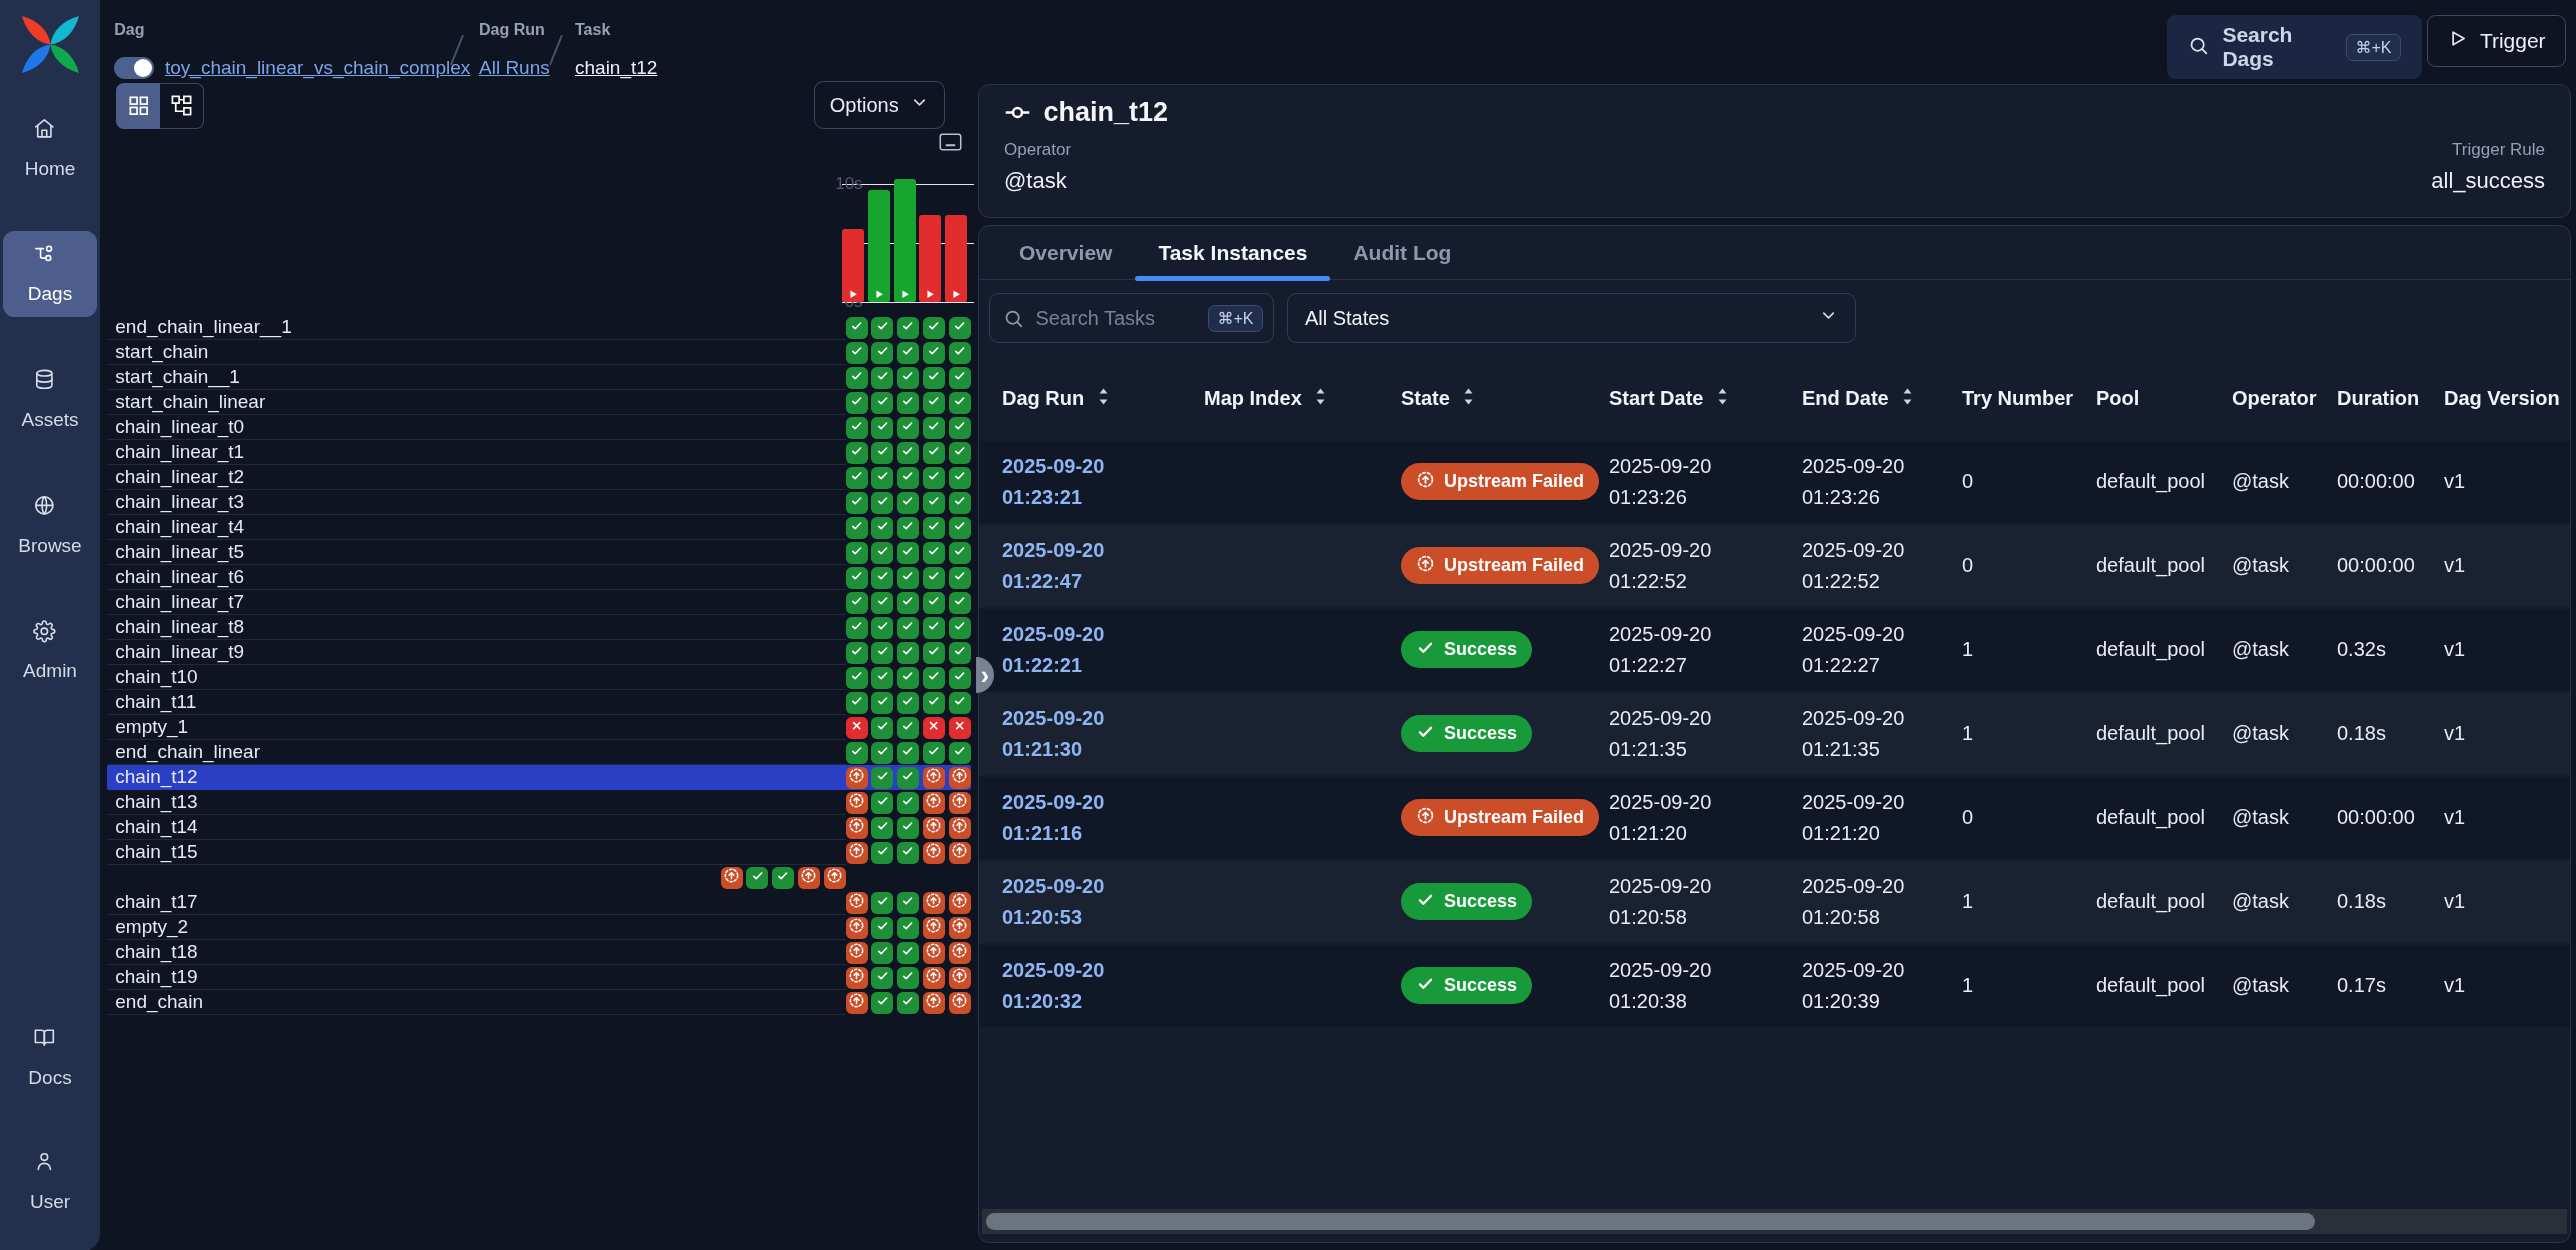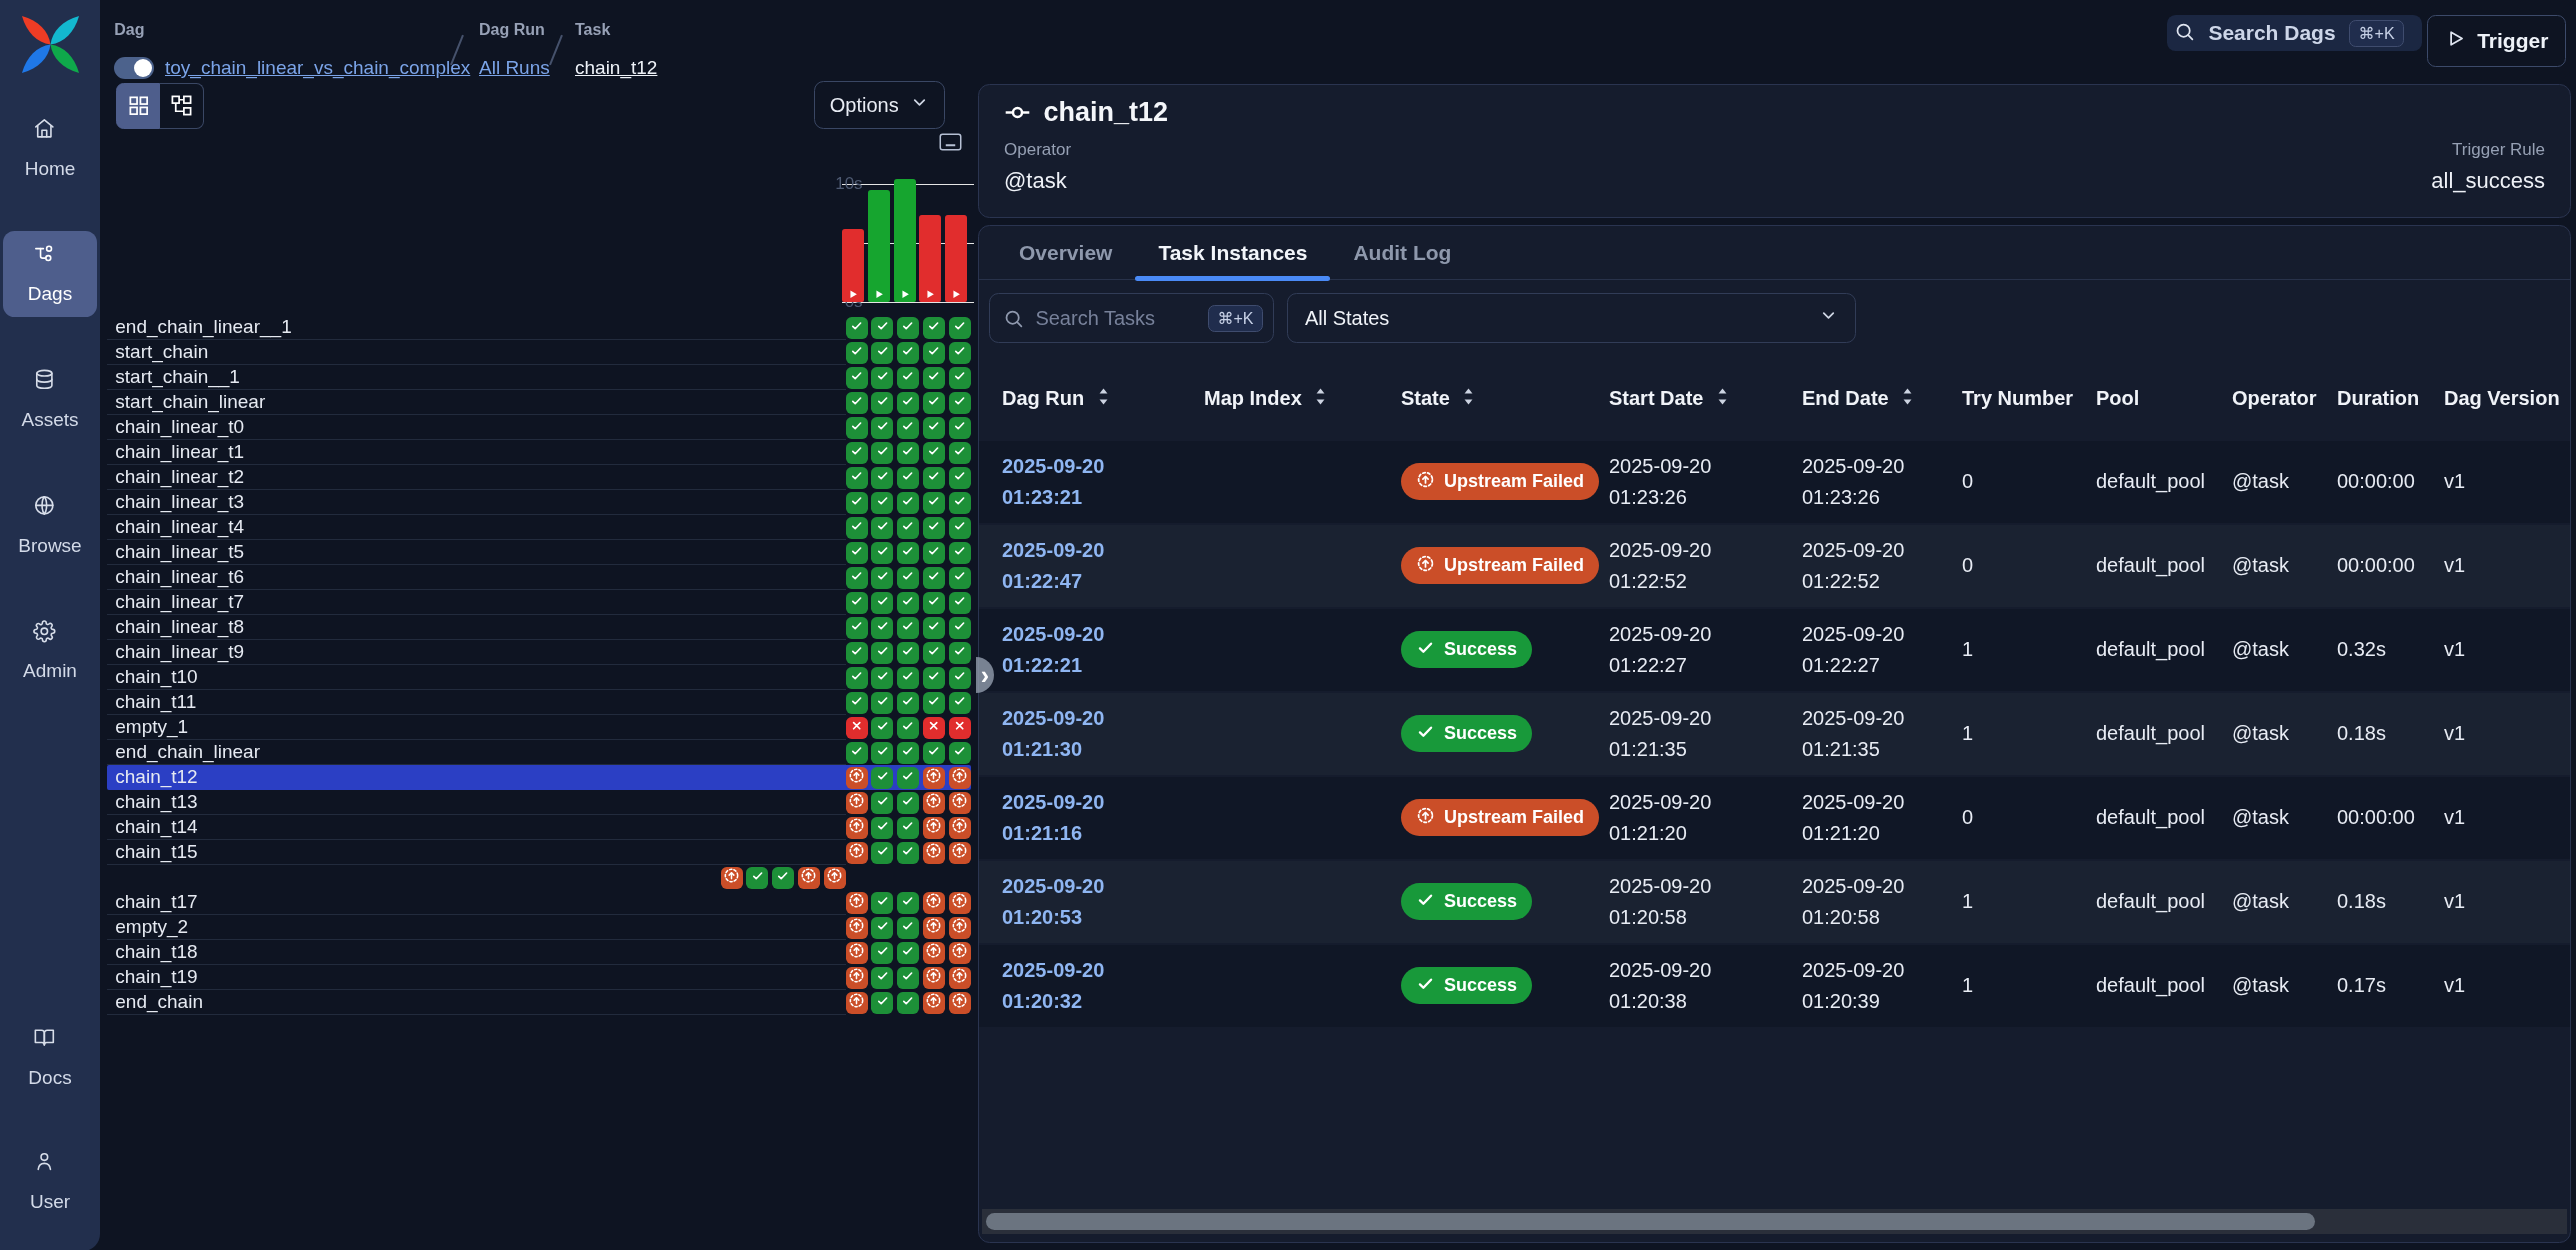--- a/index.html
+++ b/index.html
@@ -20,26 +20,26 @@
   .nav-item svg{width:34px;height:34px;stroke:#d7dde9;fill:none;stroke-width:1.7;stroke-linecap:round;stroke-linejoin:round;}
   .nav-item.active svg{stroke:#ffffff;}
   
   .topbar{position:absolute;left:100px;top:0;right:0;height:80px;}
   .bc-label{position:absolute;top:21px;font-size:16px;font-weight:700;color:#97a1b6;}
   .bc-value{position:absolute;top:57px;font-size:19px;color:#7ba4e8;text-decoration:underline;}
   .bc-value.white{color:#eef2f8;}
   .bc-slash{position:absolute;top:34px;width:1.9px;height:32px;background:#46526c;transform:rotate(22deg);}
   .switch{position:absolute;left:14.3px;top:57px;width:40px;height:22px;background:#4c628c;border-radius:11.5px;cursor:pointer;}
   .switch .knob{position:absolute;right:1.9px;top:1.9px;width:18px;height:18px;border-radius:50%;background:#ffffff;}
-  .search-dags{position:absolute;left:2067px;top:15.3px;width:255px;height:36px;background:#1b2742;border-radius:8.6px;
-    display:flex;align-items:center;gap:13.4px;padding:0 7px;box-sizing:border-box;cursor:pointer;}
+  .search-dags{position:absolute;left:2067px;top:15.3px;width:255px;height:64px;background:#1b2742;border-radius:8.6px;
+    display:flex;align-items:center;gap:13.4px;padding:0 21px;box-sizing:border-box;cursor:pointer;}
   .search-dags .lbl{font-size:21px;font-weight:600;color:#cdd6e8;}
   .kbd{border:1.4px solid #3f4c6e;background:#202d4d;border-radius:6.7px;padding:2.9px 8.6px;font-size:16px;color:#c7d1e6;}
   .trigger-btn{position:absolute;left:2327px;top:15.3px;width:139px;height:52px;border:1.4px solid #3c4a6a;border-radius:8.6px;
-    display:flex;align-items:center;justify-content:center;gap:11.5px;font-size:21px;font-weight:700;color:#eef2f8;cursor:pointer;box-sizing:border-box;}
+    display:flex;align-items:center;justify-content:center;gap:11.5px;font-size:21px;font-weight:400;color:#eef2f8;cursor:pointer;box-sizing:border-box;}
   .icon16 svg{width:21px;height:21px;stroke:#dfe5f0;fill:none;stroke-width:2;stroke-linecap:round;stroke-linejoin:round;}
   
   .grid-panel{position:absolute;left:100px;top:80px;width:877px;bottom:0;}
   .view-toggle{position:absolute;left:16px;top:2.9px;display:flex;}
   .vt-btn{width:44px;height:46px;display:flex;align-items:center;justify-content:center;border:1.4px solid #3a4764;box-sizing:border-box;cursor:pointer;background:transparent;}
   .vt-btn.active{background:#4e5e8c;border-color:#4e5e8c;border-radius:7.6px 0 0 7.6px;}
   .vt-btn.right{border-radius:0 7.6px 7.6px 0;border-left:none;}
   .vt-btn svg{width:23px;height:23px;stroke:#ffffff;fill:none;stroke-width:1.8;}
   .options-btn{position:absolute;left:714px;top:1px;width:131px;height:48px;border:1.4px solid #3a4764;border-radius:9.5px;
     display:flex;align-items:center;justify-content:center;gap:11.5px;font-size:20px;color:#e8ecf4;cursor:pointer;box-sizing:border-box;}

